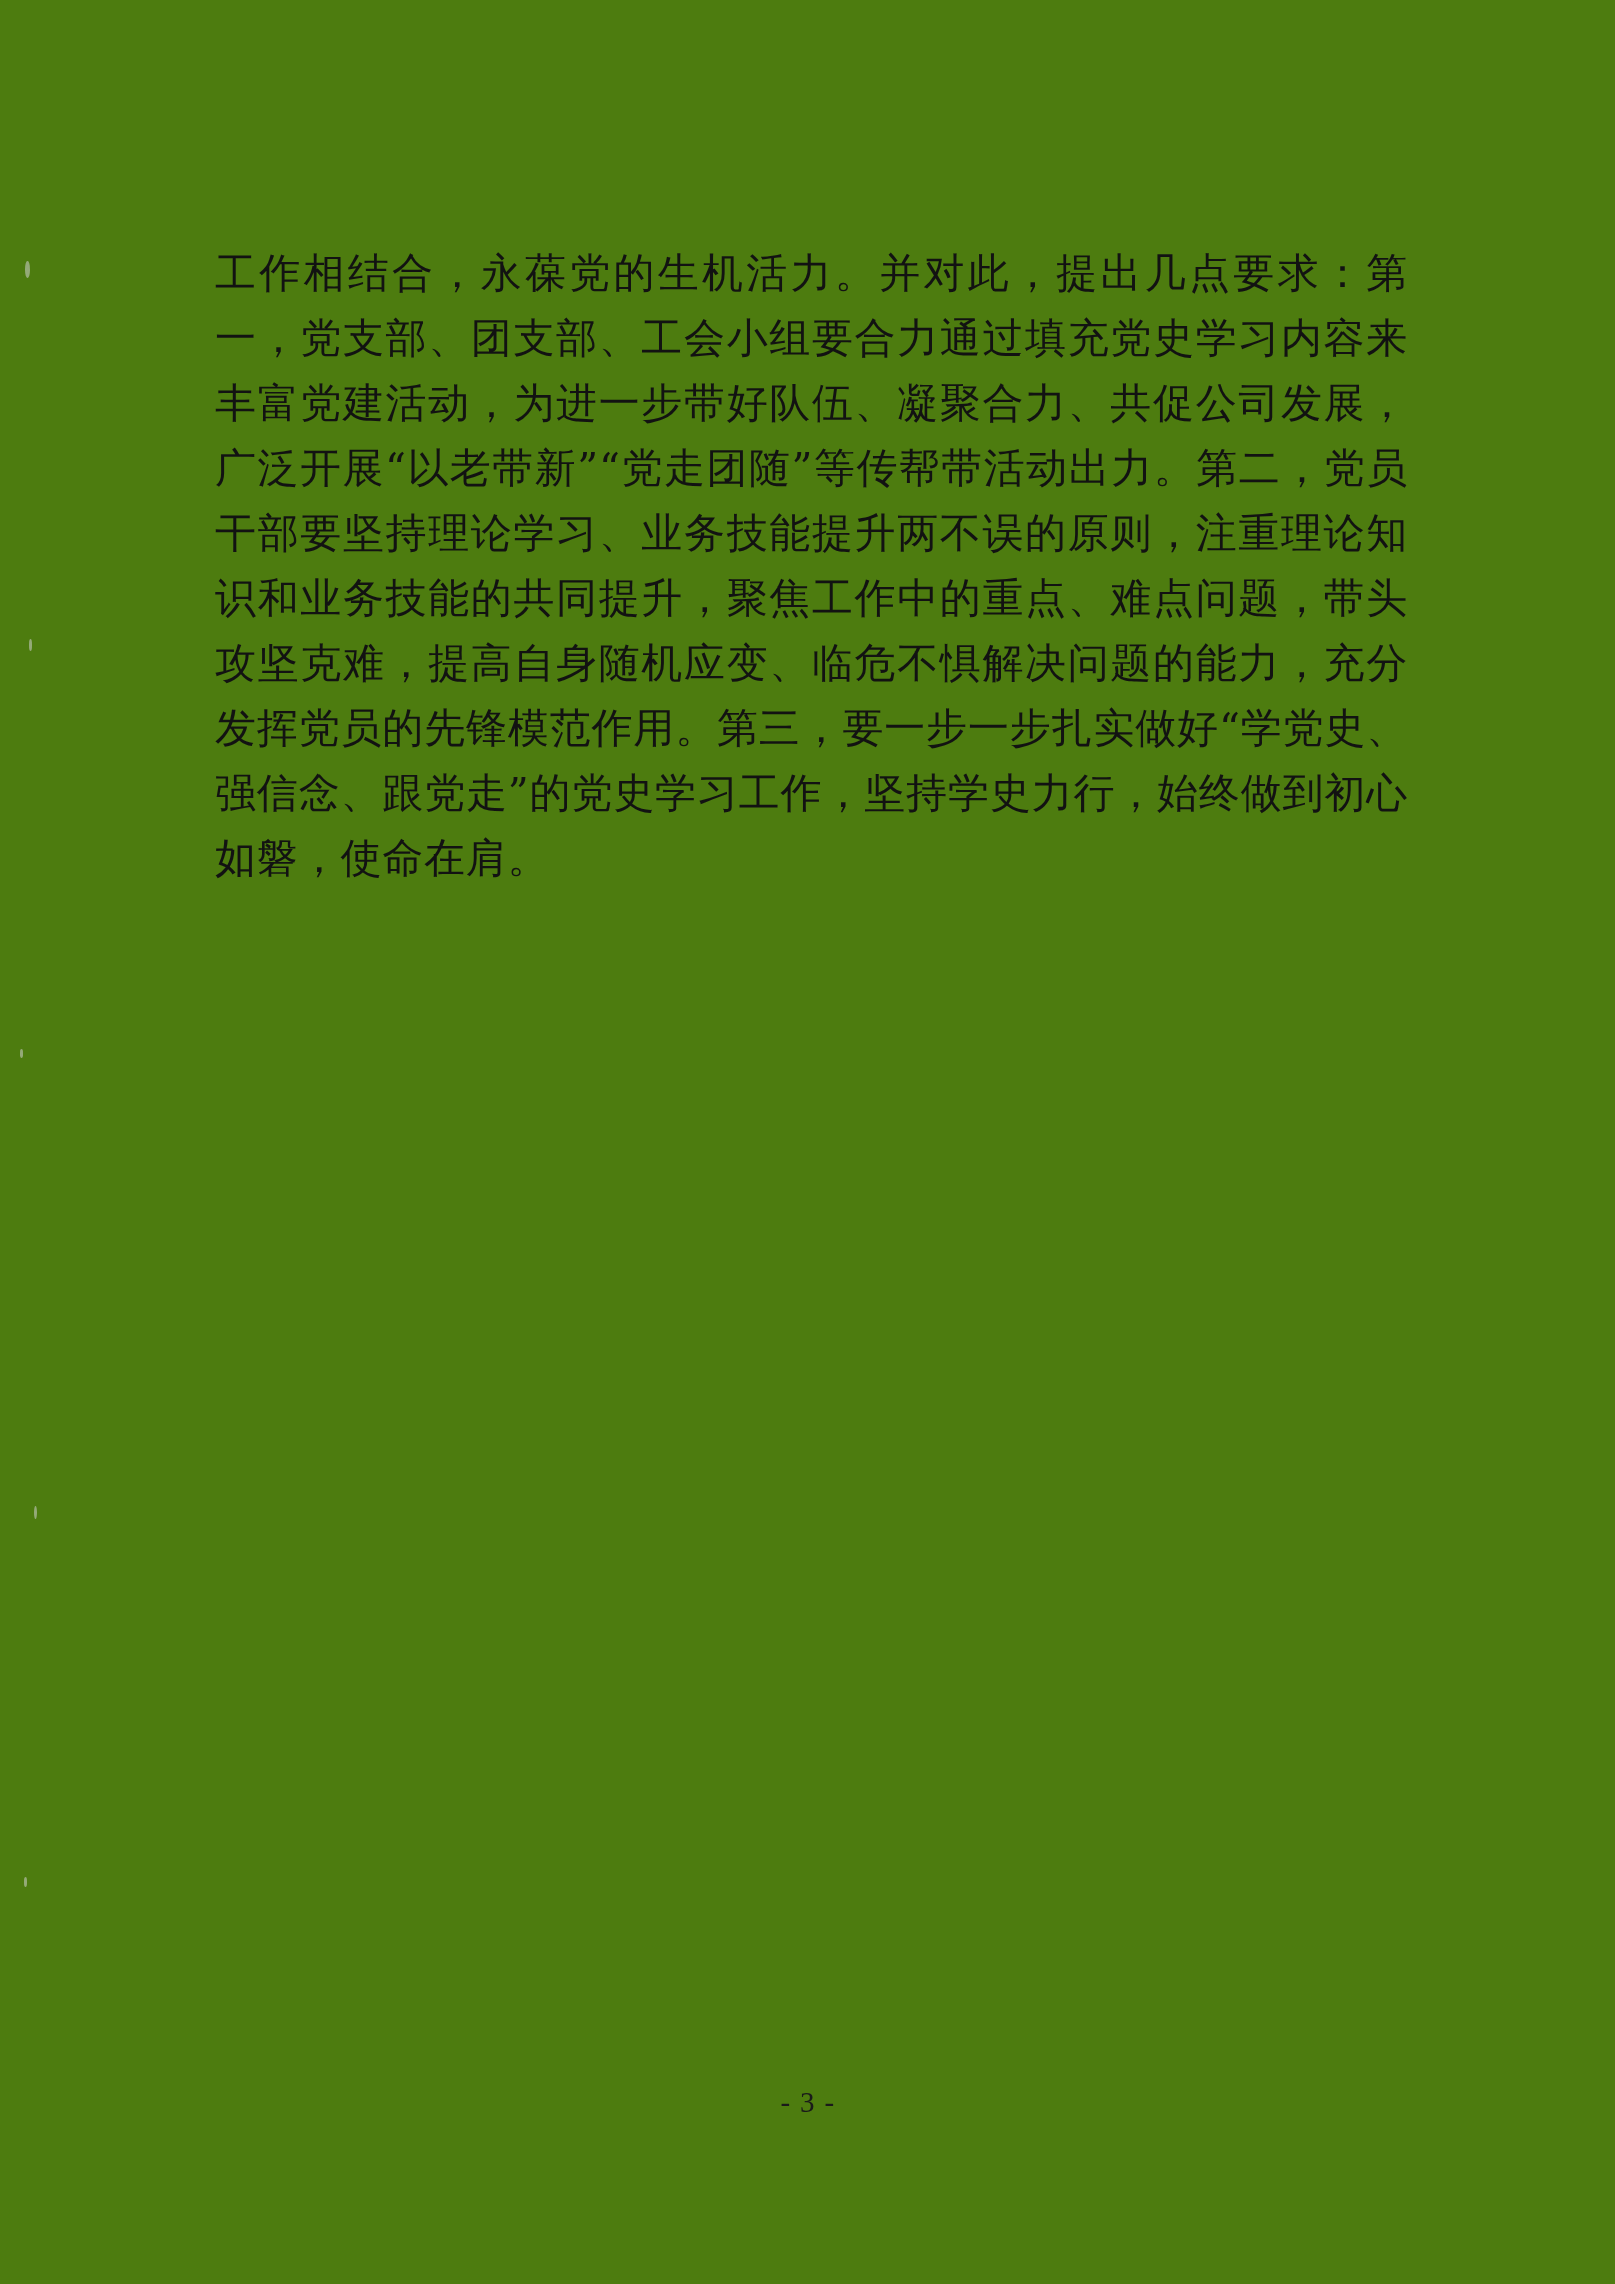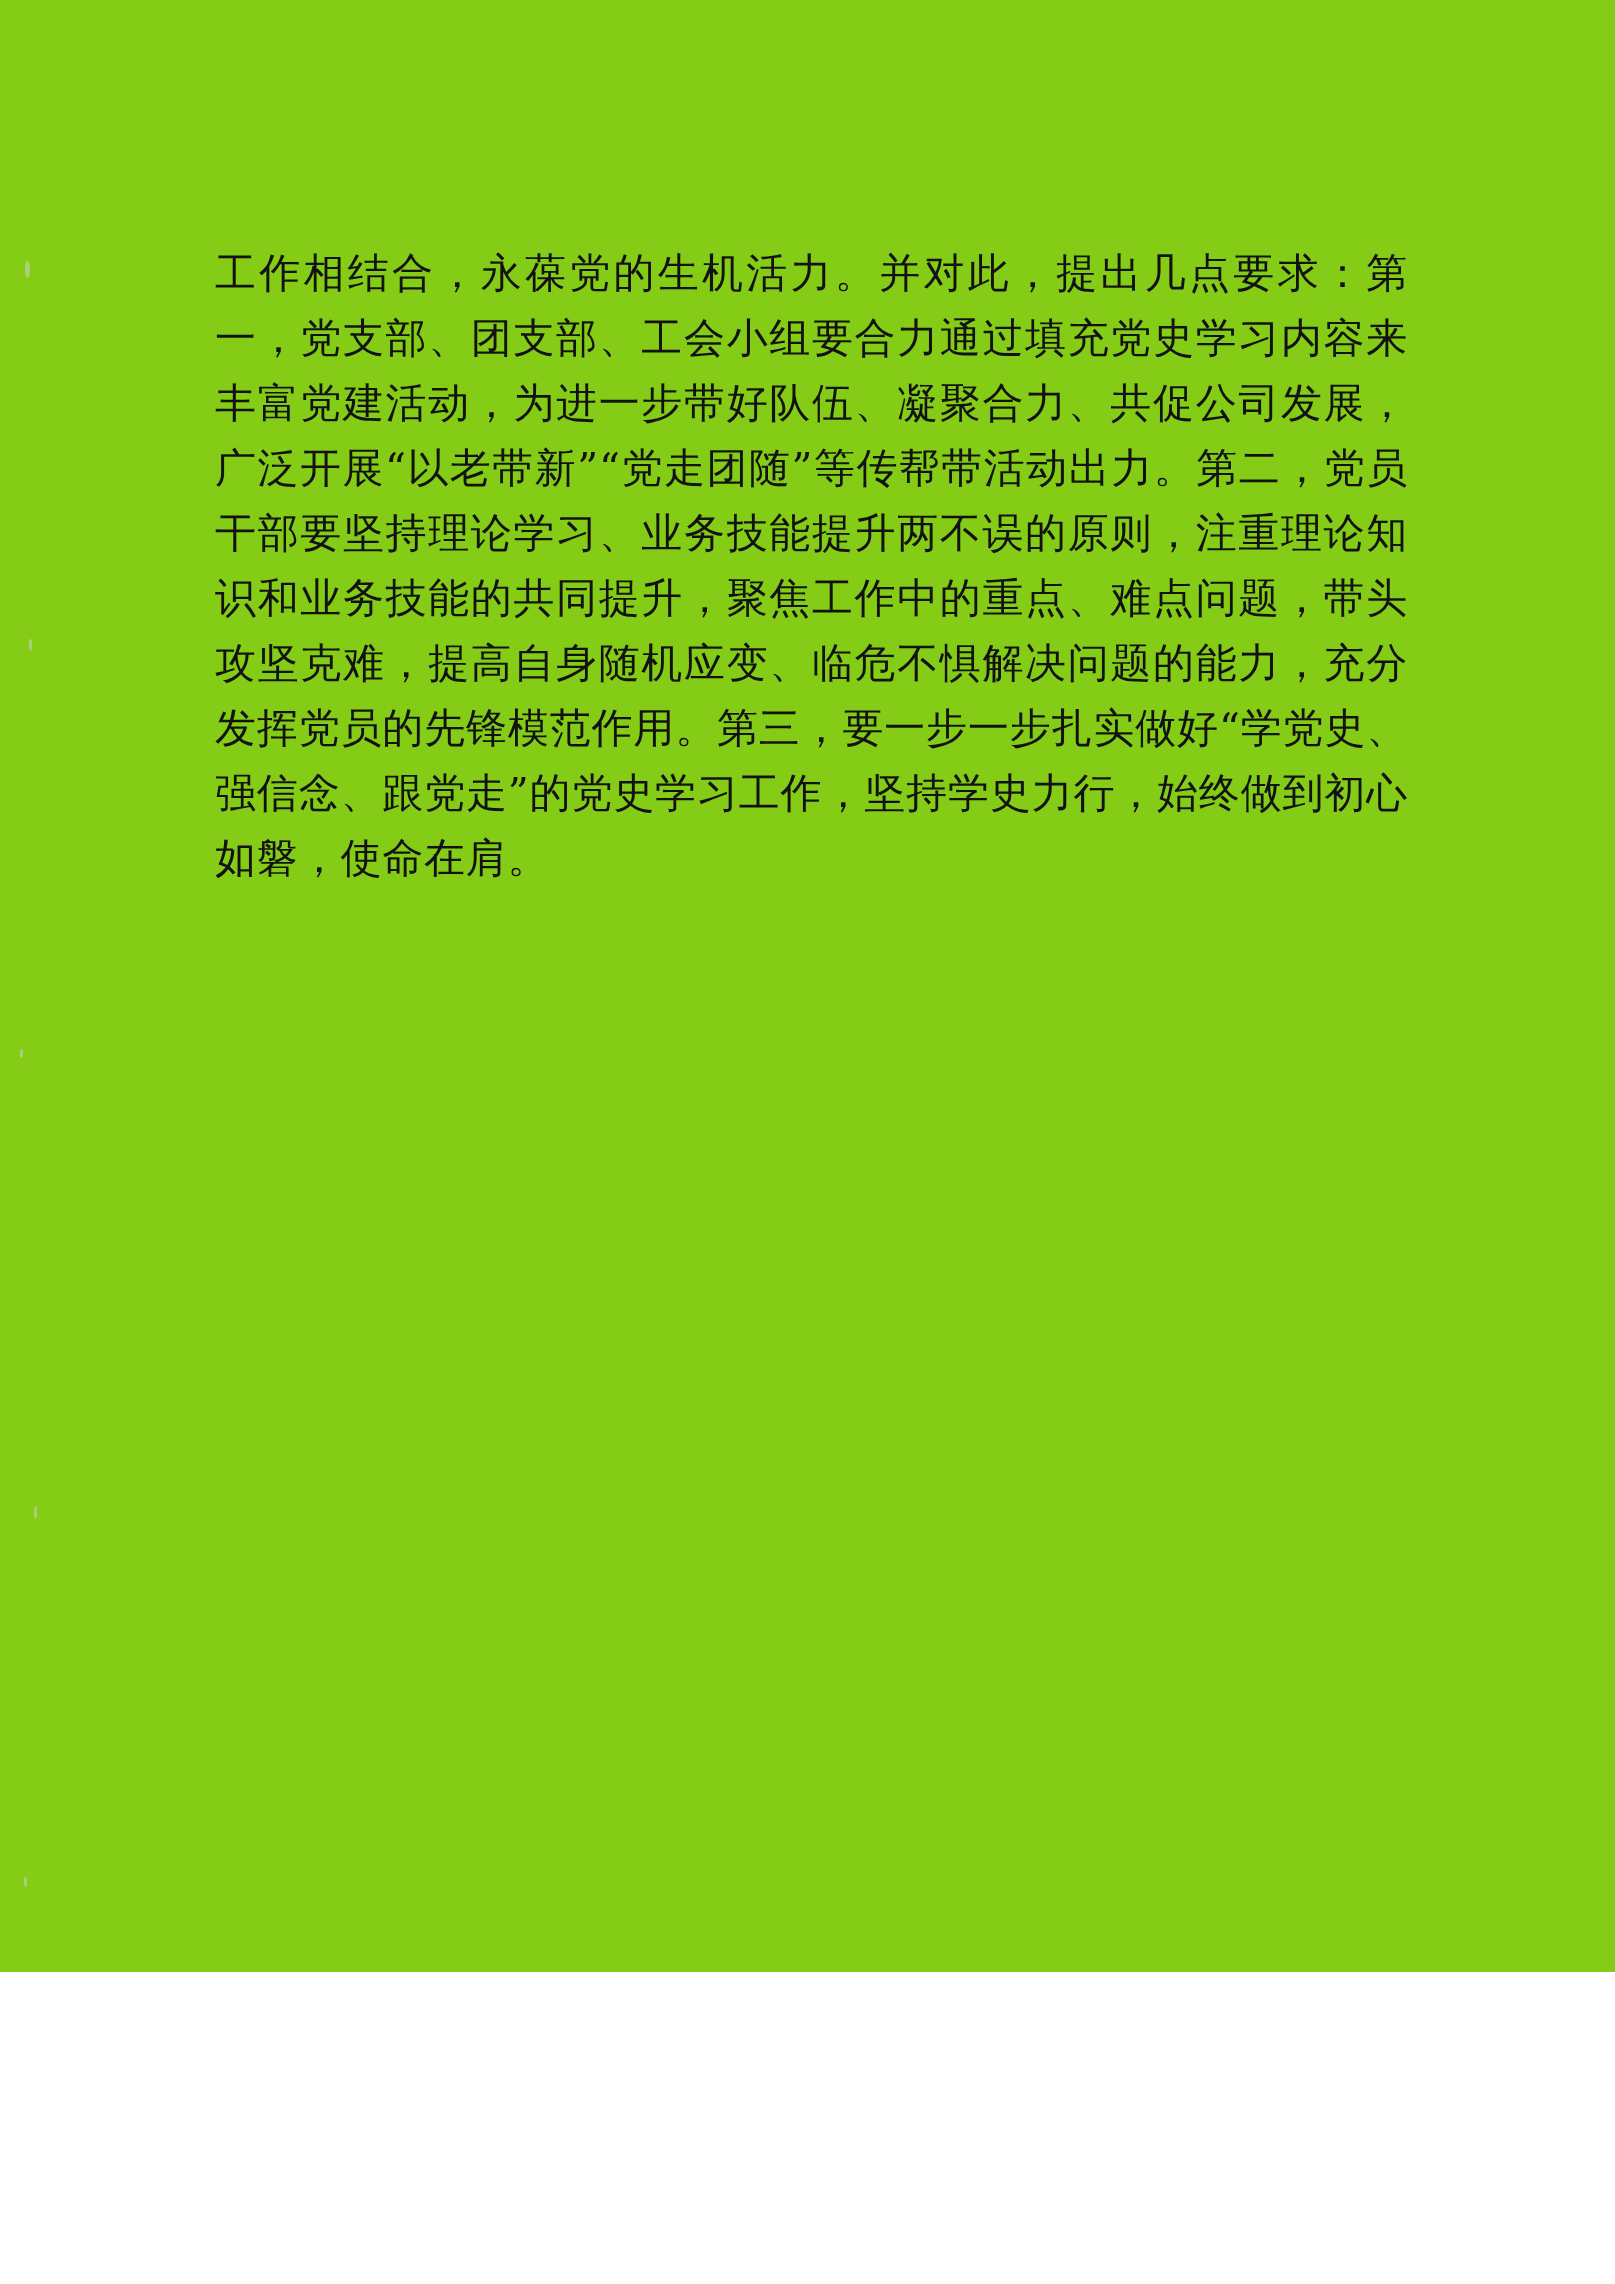--- a/index.html
+++ b/index.html
@@ -6,22 +6,22 @@
     margin: 0;
     padding: 0;
     background: #ffffff;
   }
   body {
     font-family: "Liberation Serif", "DejaVu Serif", serif;
   }
   .page {
     position: relative;
     width: 1616px;
-    height: 1972px;
-    background: #84cc16;
+    height: 2284px;
+    background: #4d7c0f;
     overflow: hidden;
     box-sizing: border-box;
   }
   
   .scan-mark {
     position: absolute;
     background: #cfcfcf;
     border-radius: 50%;
     opacity: 0.55;
   }

